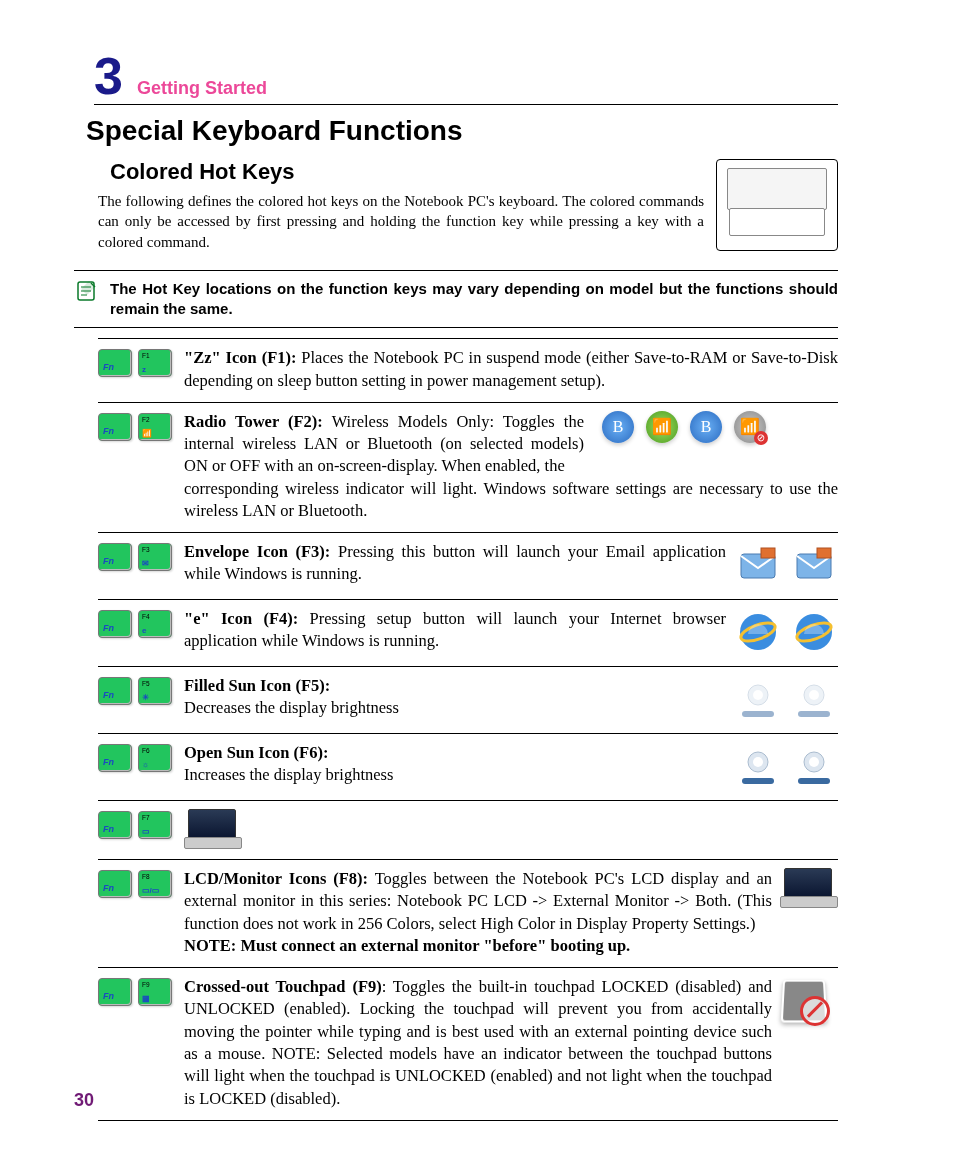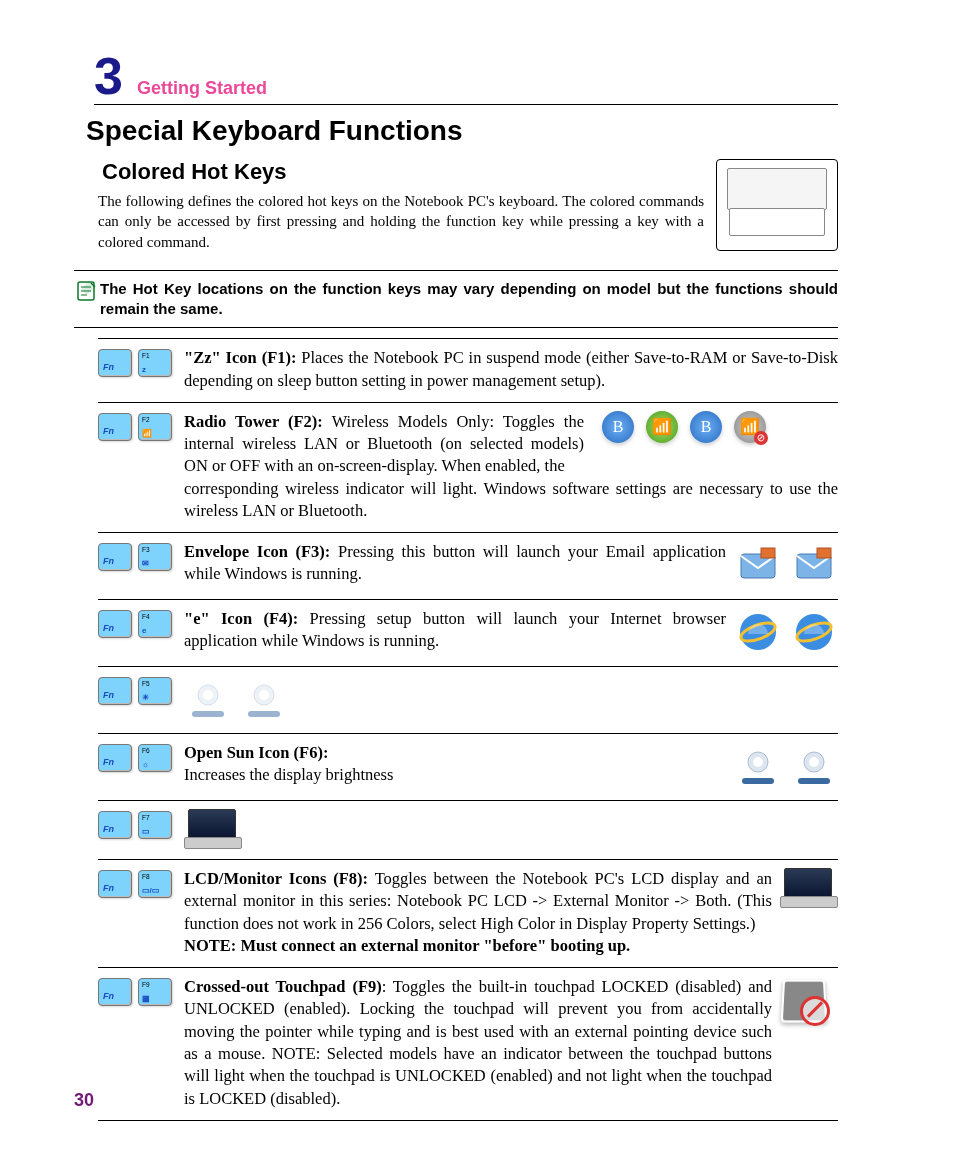--- a/index.html
+++ b/index.html
@@ -90,20 +90,21 @@
     position: absolute;
     left: 14px; right: 14px; bottom: 34px;
     height: 5px;
     background: #d00;
     opacity: 0.6;
     border-radius: 1px;
   }
   .note-row {
     display: flex;
     align-items: flex-start;
+    gap: 10px;
     border-top: 1px solid #000;
     border-bottom: 1px solid #000;
     padding: 8px 0;
     margin: 18px 0 10px 0;
   }
   .note-icon {
     width: 26px;
     flex-shrink: 0;
     text-align: center;
   }
@@ -134,21 +135,21 @@
     display: flex;
     gap: 6px;
     padding-top: 2px;
   }
   .keycap {
     width: 32px;
     height: 26px;
     border: 1px solid #777;
     border-radius: 4px;
     box-shadow: inset -1px -1px 0 #bbb, 1px 1px 2px rgba(0,0,0,0.15);
-    background: #7dd3fc;
+    background: #22c55e;
     position: relative;
     font-family: Arial, sans-serif;
   }
   .keycap .lbl-top {
     position: absolute;
     top: 2px; left: 3px;
     font-size: 6.5px;
     color: #000;
   }
   .keycap .lbl-bot {
@@ -253,21 +254,21 @@
 
 <div class="chapter-bar">
   <span class="chapter-num">3</span>
   <span class="chapter-title">Getting Started</span>
 </div>
 
 <div class="h1">Special Keyboard Functions</div>
 
 <div class="intro-wrap">
   <div style="flex:1">
-    <div class="h2" style="margin-left:4px">Colored Hot Keys</div>
+    <div class="h2" style="margin-left:12px">Colored Hot Keys</div>
     <div class="intro-text">The following defines the colored hot keys on the Notebook PC's keyboard. The colored commands can only be accessed by first pressing and holding the function key while pressing a key with a colored command.</div>
   </div>
   <div class="laptop-thumb">
     <div class="laptop-kb-hl"></div>
   </div>
 </div>
 
 <div class="note-row">
   <div class="note-icon">
     <svg width="24" height="24" viewBox="0 0 24 24">
@@ -377,20 +378,21 @@
       <div class="entry-row">
         <div class="keycol">
           <div class="keycap">
             <span class="fn">Fn</span>
           </div>
           <div class="keycap">
             <span class="lbl-top">F5</span>
             <span class="lbl-bot">☀</span>
           </div>
         </div>
+        <div class="desc"><span class="lead" style="display:block">Filled Sun Icon (F5):</span><span>Decreases the display brightness</span></div>
         <div class="side-icon">
           <svg width="44" height="44" viewBox="0 0 44 44" opacity="0.5">
             <circle cx="22" cy="18" r="10" fill="#dde6f0" stroke="#aabccf"></circle>
             <circle cx="22" cy="18" r="5" fill="#fff"></circle>
             <rect x="6" y="34" width="32" height="6" rx="3" fill="#3a6aa0"></rect>
           </svg>
         </div>
         <div class="side-icon">
           <svg width="44" height="44" viewBox="0 0 44 44" opacity="0.5">
             <circle cx="22" cy="18" r="10" fill="#dde6f0" stroke="#aabccf"></circle>

